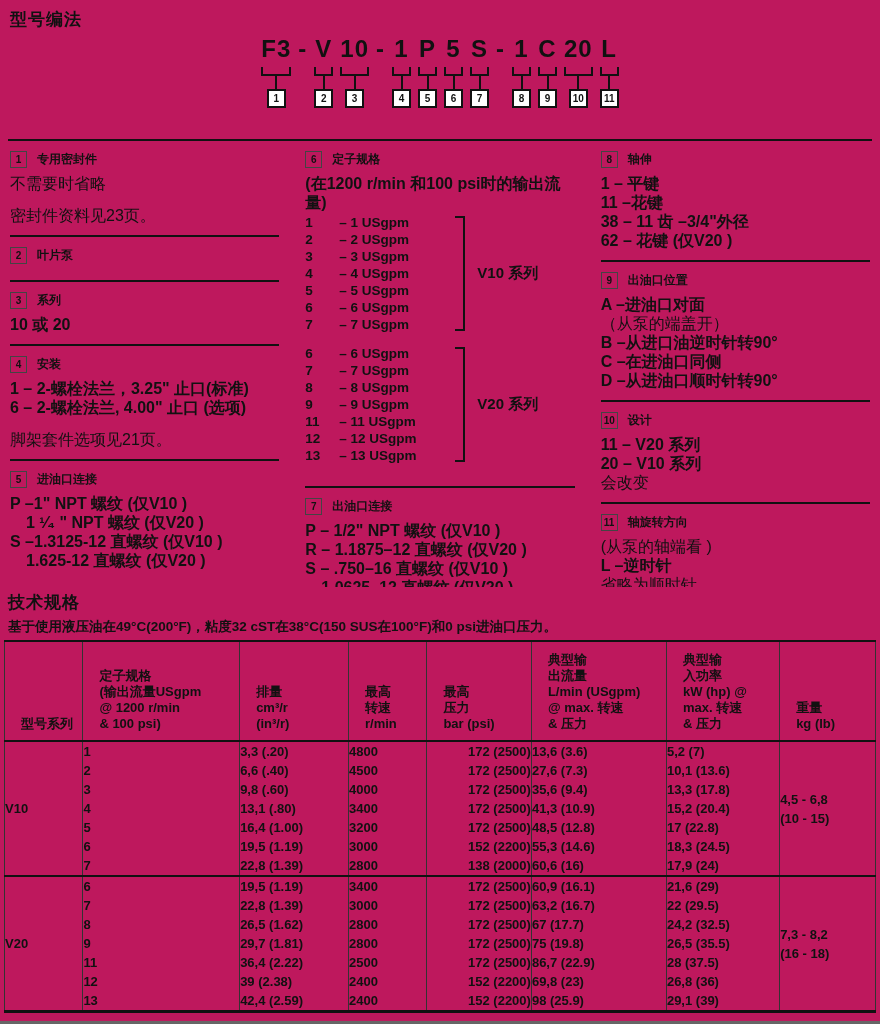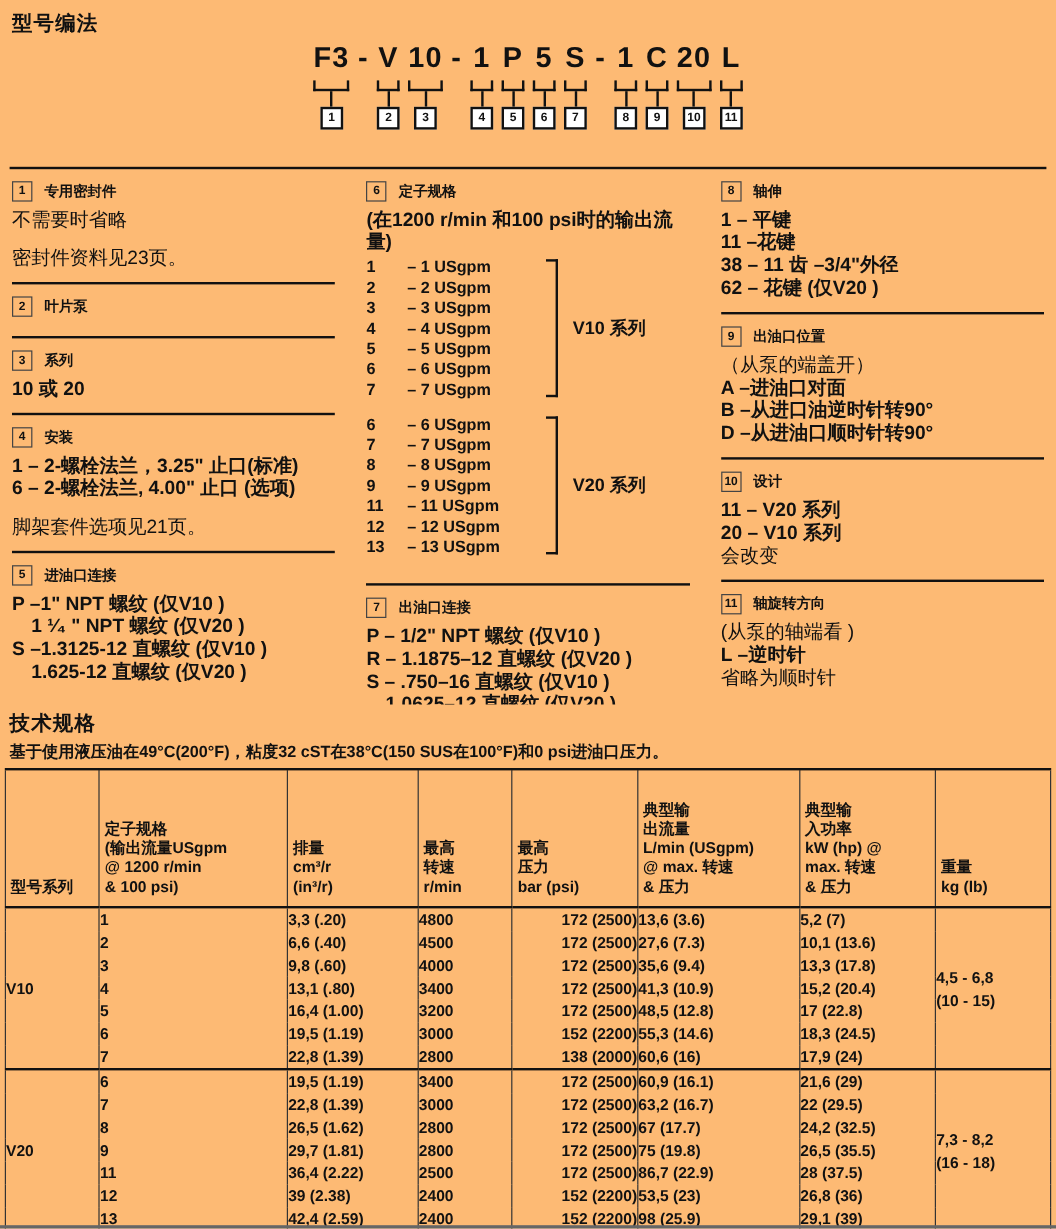--- a/index.html
+++ b/index.html
@@ -1,19 +1,19 @@
 <!DOCTYPE html>
 <html><head>
 <meta charset="utf-8">
 <style>
   * { margin:0; padding:0; box-sizing:border-box; }
   html,body { background:#e8e8e8; }
   .page {
     position:relative; width:880px; height:1024px; margin:0 auto;
-    background:#fdba74; color:#111;
+    background:#be185d; color:#111;
     font-family:"Liberation Sans","DejaVu Sans",sans-serif;
     overflow:hidden;
   }
   .page-title { font-size:17px; font-weight:800; padding:8px 0 0 10px; letter-spacing:1px; }
 
   
   .mc { display:flex; justify-content:center; align-items:flex-start; gap:7px; margin-top:4px; height:102px; }
   .mc-seg { display:flex; flex-direction:column; align-items:center; }
   .mc-text { font-size:24px; font-weight:800; line-height:28px; letter-spacing:1px; }
   .mc-bracket { align-self:stretch; height:9px; margin-top:4px;
@@ -46,21 +46,21 @@
 
   
   .spec-title { font-size:17px; font-weight:800; padding:4px 0 2px 8px; letter-spacing:1px; }
   .spec-note { font-size:13.5px; font-weight:700; padding:2px 0 4px 8px; }
 
   table.spec { border-collapse:collapse; width:872px; margin:0 4px; table-layout:fixed;
     border-top:2px solid #111; border-bottom:3px solid #111; border-left:1px solid #333; border-right:1px solid #333; }
   table.spec th, table.spec td { border-left:1px solid #333; font-size:13px; }
   table.spec th:first-child, table.spec td.series { border-left:none;margin-left:16px; }
   table.spec thead th { font-weight:700; text-align:left; vertical-align:bottom; white-space:pre-line;
-    line-height:16px; padding:8px 2px 8px 4px; border-bottom:2px solid #111; height:115px; }
+    line-height:16px; padding:8px 2px 8px 16px; border-bottom:2px solid #111; height:100px; }
   th.h0 { padding-left:8px; vertical-align:bottom; }
   th.h1 { padding-left:21px; }
   th.h2 { padding-left:26px; }
   th.h3 { padding-left:13px; }
   th.h4 { padding-left:18px; }
   th.h5 { padding-left:10px; }
   th.h6 { padding-left:11px; }
   th.h7 { padding-left:17px; }
   table.spec td { font-weight:700; line-height:19px; padding:0; }
   td.c1 { padding-left:21px; }
@@ -305,23 +305,24 @@
           <div class="line">1 – 平键</div>
           <div class="line">11 –花键</div>
           <div class="line">38 – 11 齿 –3/4"外径</div>
           <div class="line">62 – 花键 (仅V20 )</div>
         </section>
         <section class="sec">
           <div class="sec-head">
             <span class="numbox">9</span>
             <span class="sec-title">出油口位置</span>
           </div>
+          <div class="line">A –进油口对面</div>
           <div class="line light">（从泵的端盖开）</div>
-          <div class="line">A –进油口对面</div>
           <div class="line">B –从进口油逆时针转90°</div>
+          <div class="line">C –在进油口同侧</div>
           <div class="line">D –从进油口顺时针转90°</div>
         </section>
         <section class="sec">
           <div class="sec-head">
             <span class="numbox">10</span>
             <span class="sec-title">设计</span>
           </div>
           <div class="line">11 – V20 系列</div>
           <div class="line">20 – V10 系列</div>
           <div class="line light">会改变</div>
@@ -483,21 +484,21 @@
           <td class="c3">2500</td>
           <td class="c4">172 (2500)</td>
           <td class="c5">86,7 (22.9)</td>
           <td class="c6">28 (37.5)</td>
         </tr>
         <tr>
           <td class="c1">12</td>
           <td class="c2">39 (2.38)</td>
           <td class="c3">2400</td>
           <td class="c4">152 (2200)</td>
-          <td class="c5">53,5 (23)</td>
+          <td class="c5">69,8 (23)</td>
           <td class="c6">26,8 (36)</td>
         </tr>
         <tr>
           <td class="c1">13</td>
           <td class="c2">42,4 (2.59)</td>
           <td class="c3">2400</td>
           <td class="c4">152 (2200)</td>
           <td class="c5">98 (25.9)</td>
           <td class="c6">29,1 (39)</td>
         </tr>

